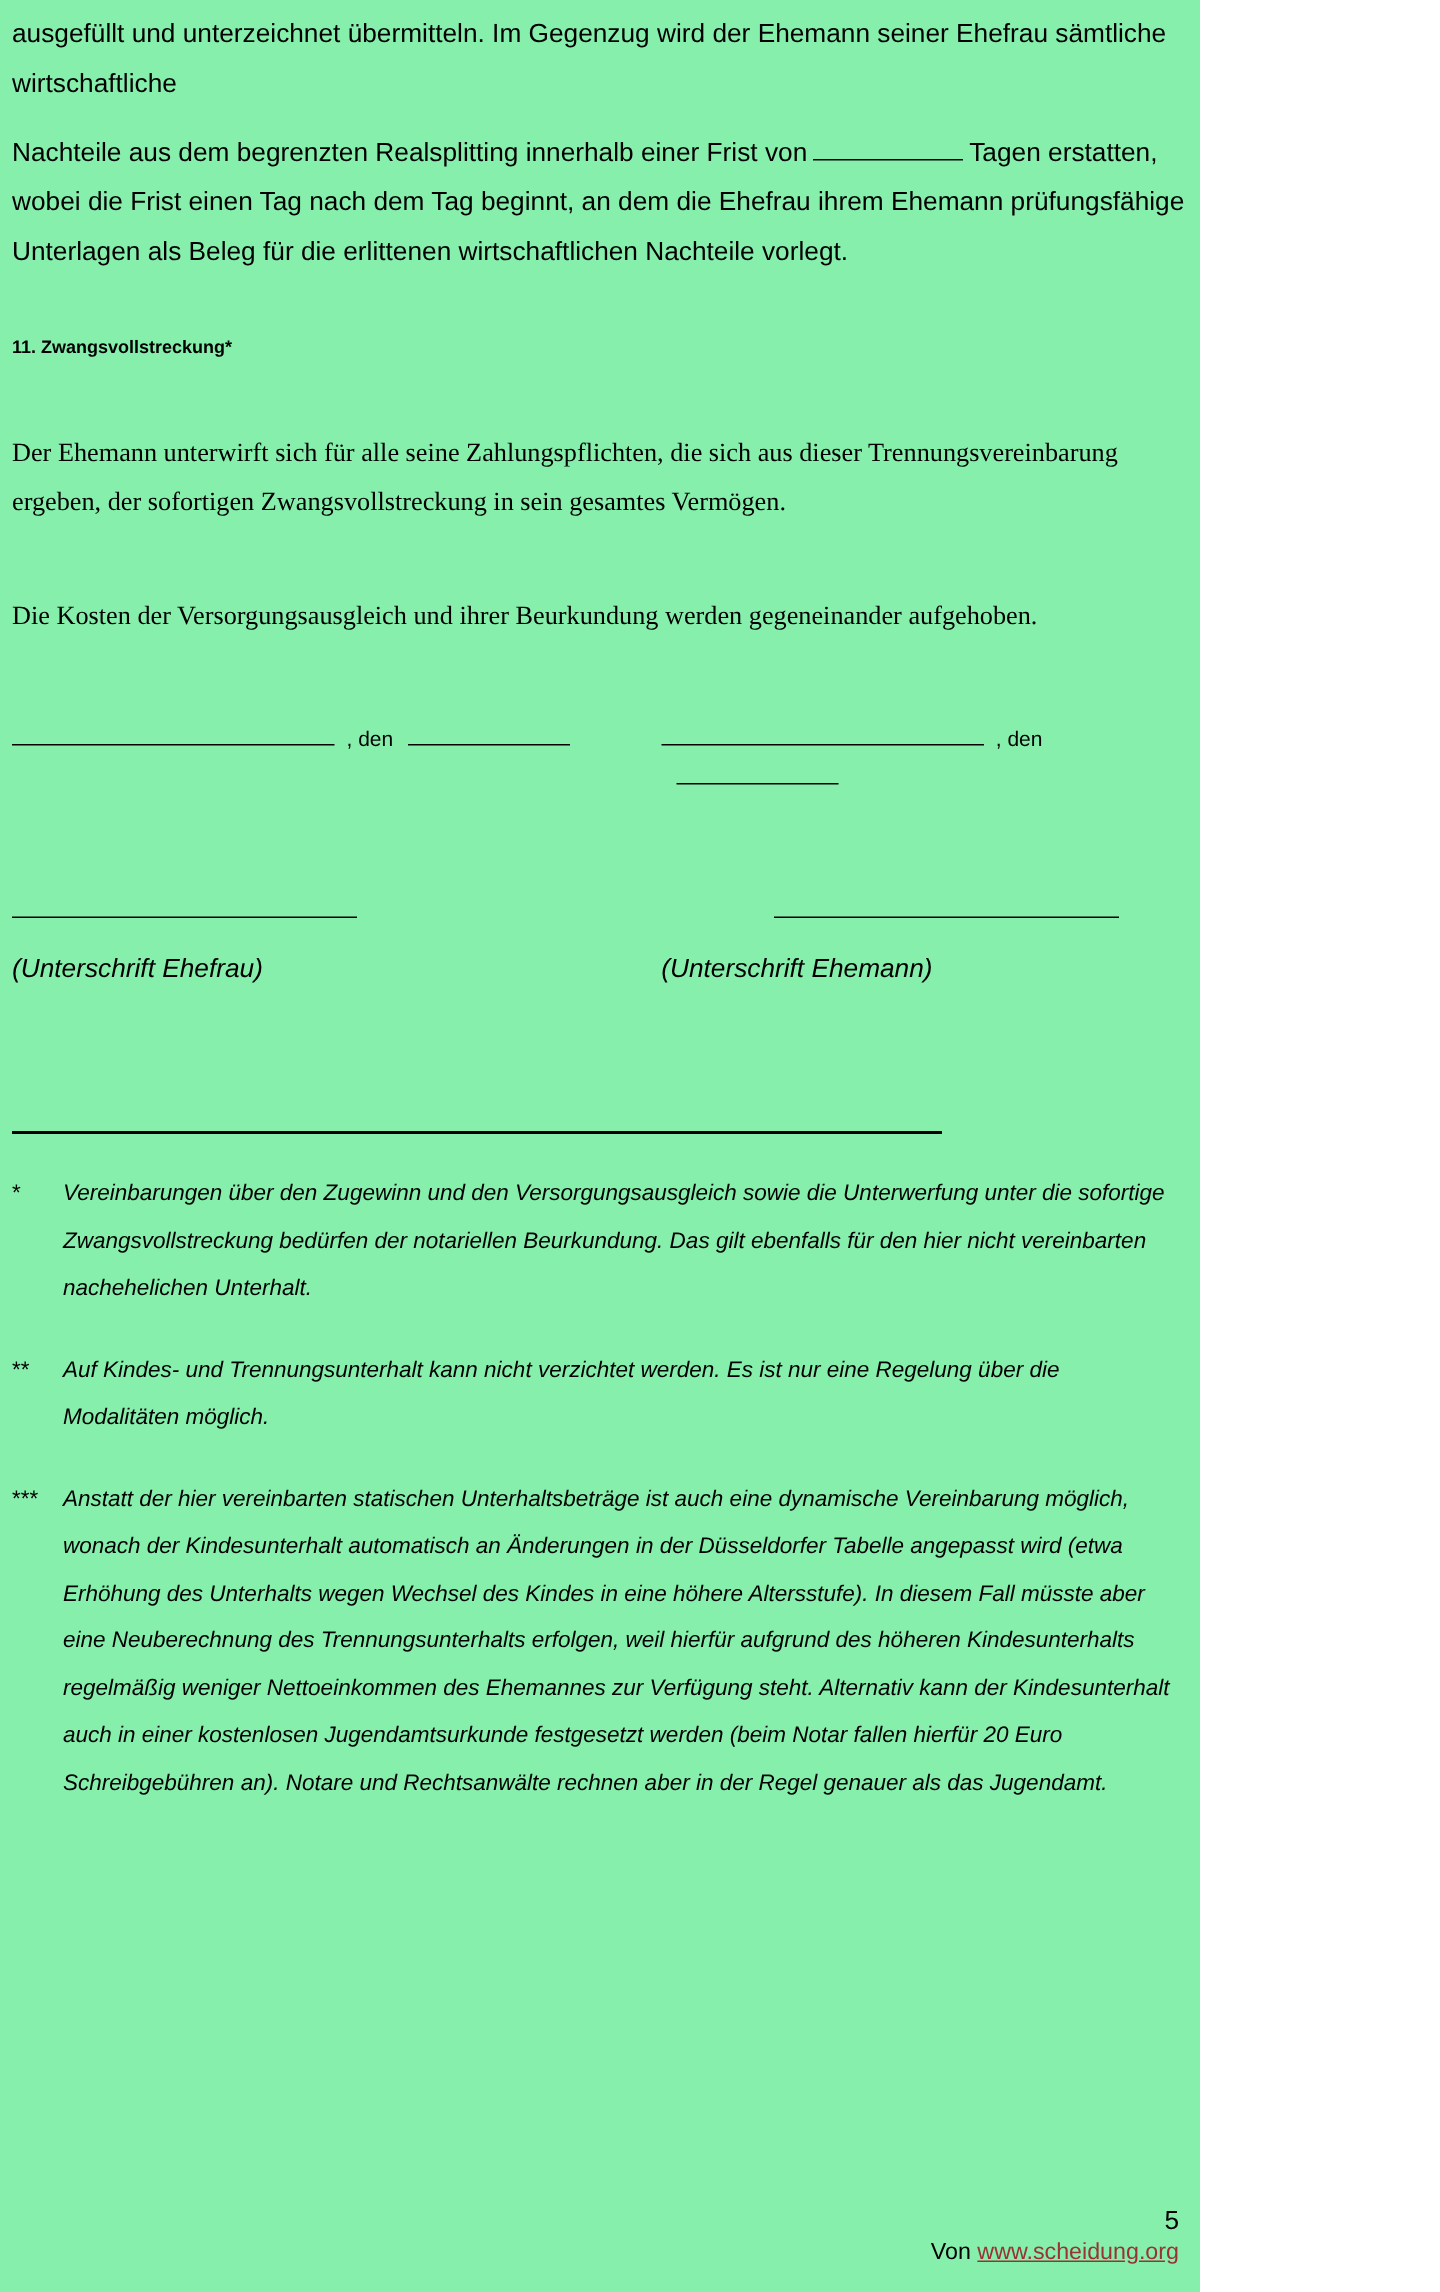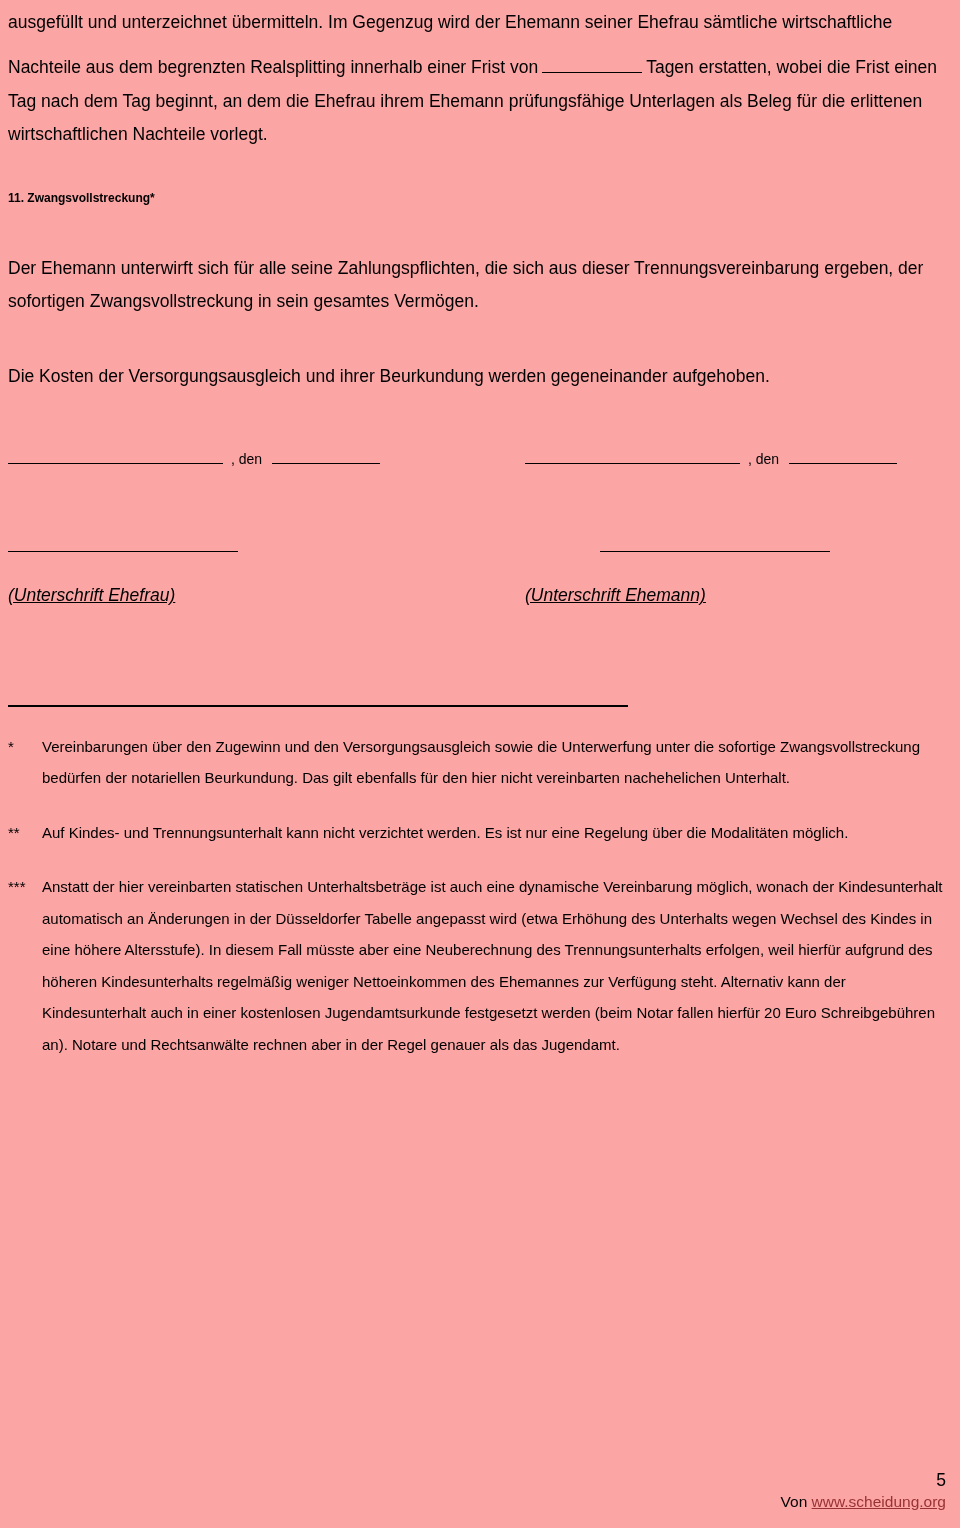--- a/index.html
+++ b/index.html
@@ -1,68 +1,68 @@
 <!DOCTYPE html>
 <html><head>
 <meta charset="utf-8">
 <style>
   html, body { margin: 0; padding: 0; background: #ffffff; }
   body { font-family: "Liberation Sans", sans-serif; color: #000; }
   .page {
     position: relative;
-    width: 960px;
+    width: 800px;
     height: 1528px;
-    background: #fca5a5;
+    background: #86efac;
     box-sizing: border-box;
     padding: 6px 10px 0 8px;
     overflow: hidden;
   }
   .body-text {
     font-size: 17.5px;
     line-height: 1.9;
   }
   p { margin: 0; }
   .para { margin: 0; }
   .p-gap { margin-top: 12px; }
   .heading {
     font-size: 12px;
     font-weight: bold;
     line-height: 1.9;
     margin-top: 36px;
   }
-  .after-heading { margin-top: 42px; }
+  .after-heading { margin-top: 42px; font-family: Liberation Serif, serif; }
   .blank {
     display: inline-block;
     border-bottom: 1.5px solid #000;
     height: 0.95em;
     vertical-align: baseline;
   }
   .blank-frist { width: 100px; margin: 0 4px; }
 
   
   .sig-rowA { display: flex; margin-top: 52px; font-size: 14px; }
   .sig-rowB { display: flex; margin-top: 58px; }
-  .sig-rowC { display: flex; margin-top: 16px; font-size: 17.5px; font-style: italic; text-decoration: underline; }
+  .sig-rowC { display: flex; margin-top: 6px; font-size: 17.5px; font-style: italic; }
   .sig-col1 { width: 472px; box-sizing: border-box; }
   .sig-col2 { width: 470px; box-sizing: border-box; padding-left: 45px; }
   .blank-place { width: 215px; margin-right: 8px; }
   .blank-date { width: 108px; margin-left: 10px; }
   .blank-sig { width: 230px; }
   .sig-indent { margin-left: 75px; }
 
   .fn-divider {
     margin-top: 92px;
     width: 620px;
     border-top: 2px solid #000;
   }
   .footnotes { font-size: 15px; line-height: 2.1; }
   .footnote { display: flex; margin-top: 23px; }
   .footnote:first-of-type { margin-top: 24px; }
   .fn-marker { width: 34px; flex: 0 0 34px; }
-  .fn-text { flex: 1; padding-right: 4px; }
+  .fn-text { flex: 1; padding-right: 4px; font-style: italic; }
 
   .footer {
     position: absolute;
     right: 14px;
     bottom: 16px;
     text-align: right;
   }
   .footer .page-num { font-size: 17.5px; line-height: 1.3; }
   .footer .source-line { font-size: 15.5px; line-height: 1.3; }
   .footer a.source-link {

